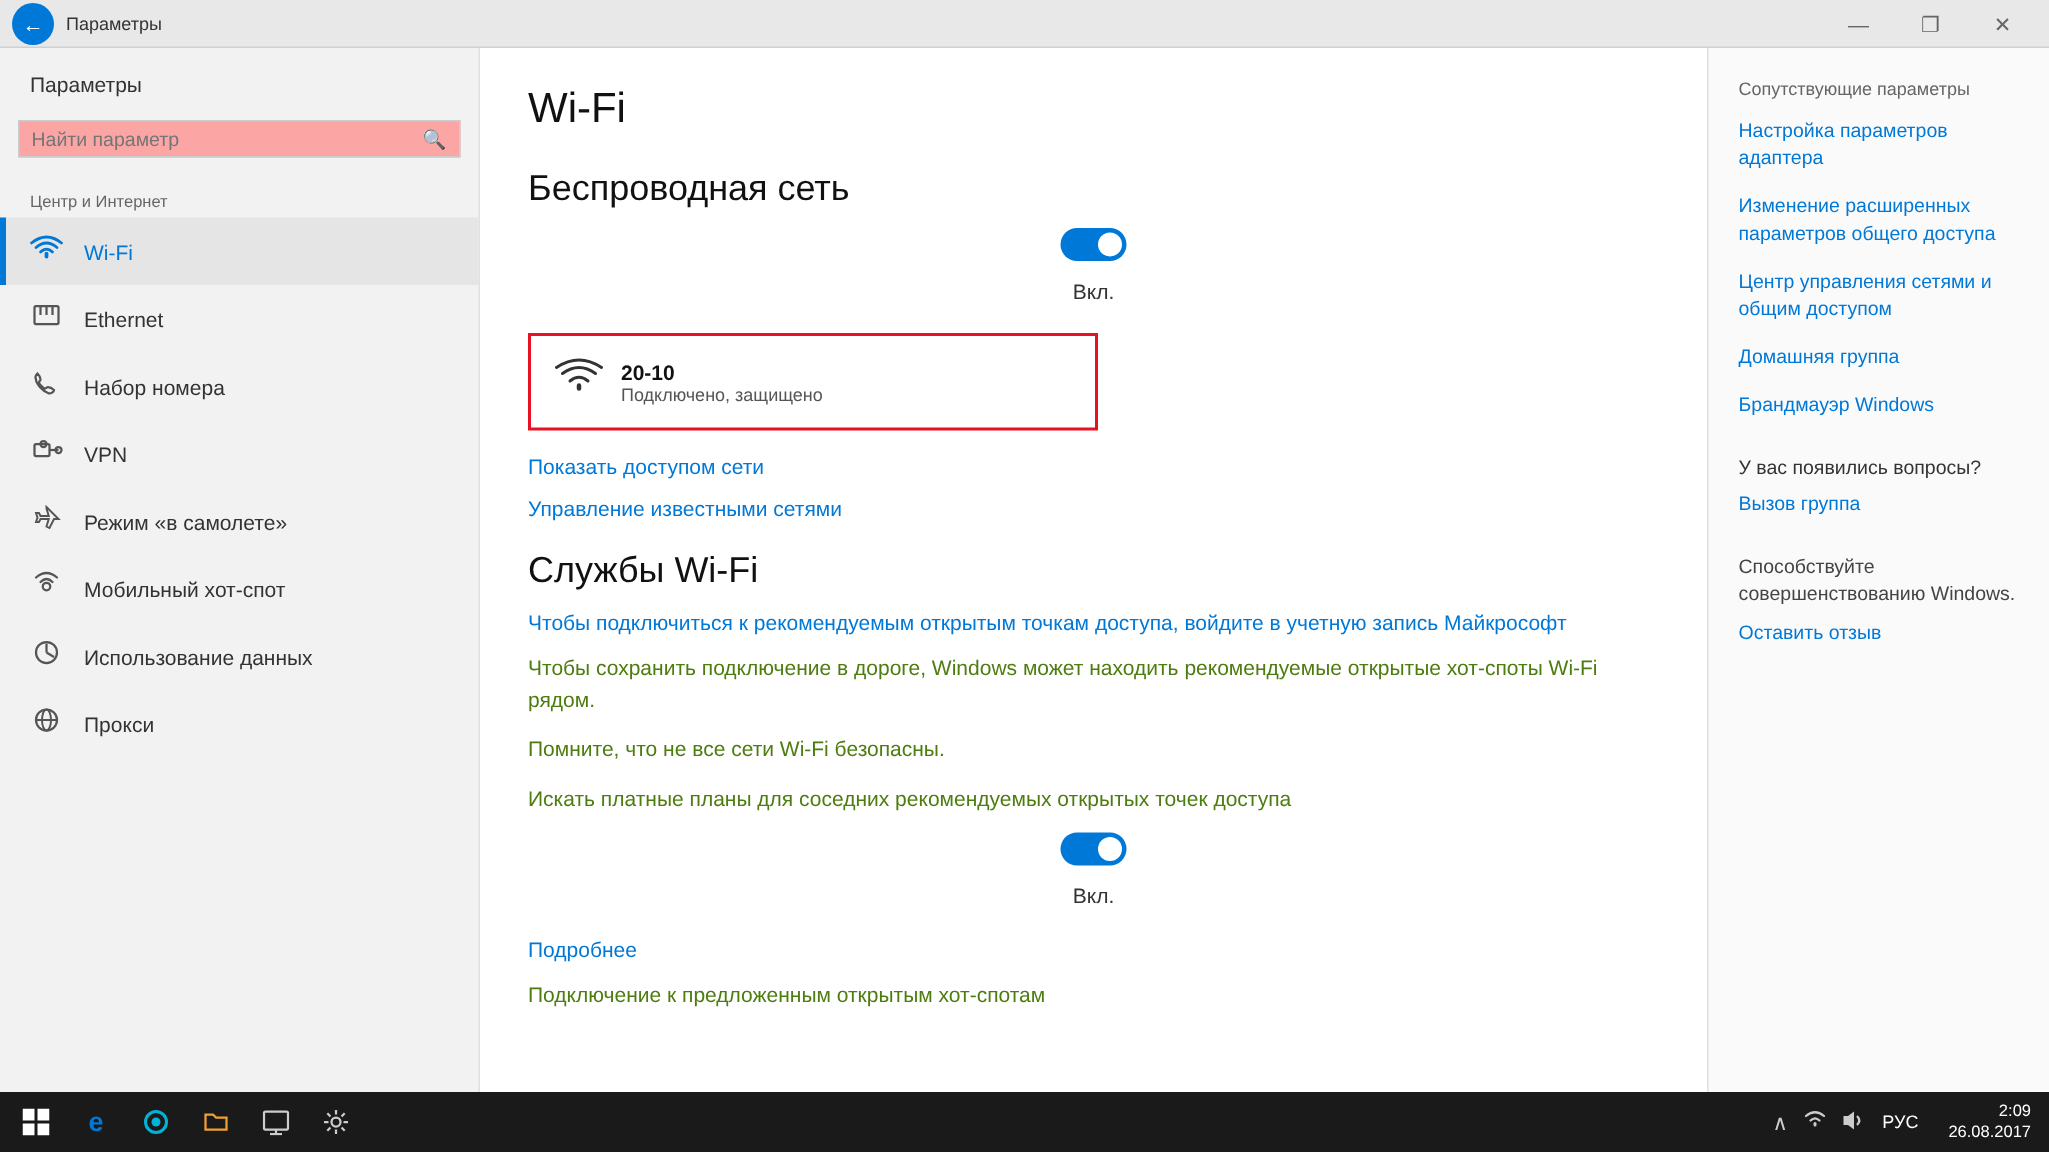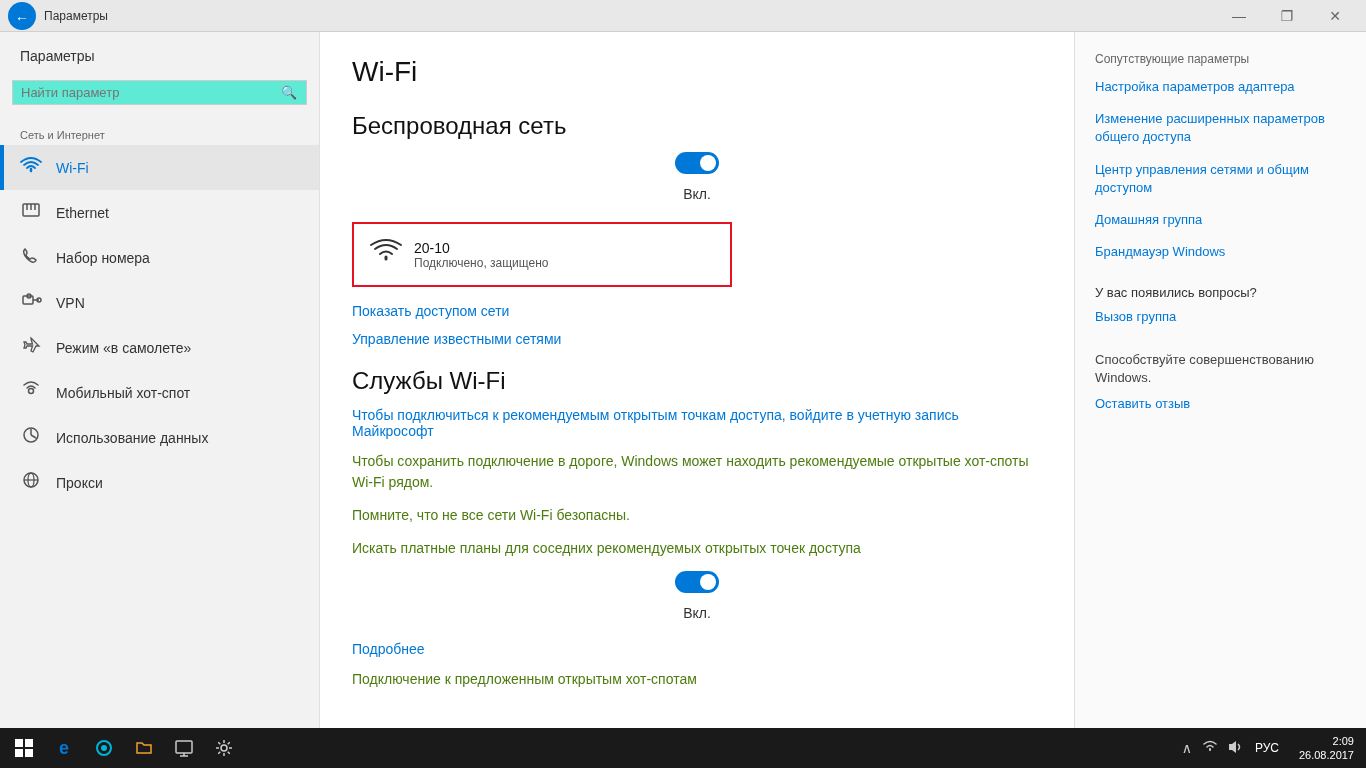--- a/index.html
+++ b/index.html
@@ -49,21 +49,21 @@
     .sidebar-header {
       padding: 16px 20px 8px 20px;
       font-size: 14px;
       color: #333;
       font-weight: 400;
     }
     .search-box {
       margin: 8px 12px 16px 12px;
       display: flex;
       align-items: center;
-      background: #5eead4;
+      background: #fca5a5;
       border: 1px solid #ccc;
       padding: 4px 8px;
     }
     .search-box input {
       border: none; outline: none; flex: 1; font-size: 13px; color: #333; background: transparent;
     }
     .search-box .search-icon { color: #666; font-size: 13px; }
 
     .sidebar-section-label {
       font-size: 11px;
@@ -149,21 +149,21 @@
       padding: 12px 16px;
       display: flex;
       align-items: center;
       gap: 12px;
       margin-bottom: 16px;
       max-width: 380px;
       cursor: pointer;
       background: white;
     }
     .network-icon { font-size: 28px; color: #333; }
-    .network-name { font-size: 14px; font-weight: 400; color: #111; }
+    .network-name { font-size: 14px; font-weight: 700; color: #111; }
     .network-status { font-size: 12px; color: #555; }
 
     .link-text {
       color: #0078d7;
       font-size: 14px;
       cursor: pointer;
       display: block;
       margin-bottom: 12px;
       text-decoration: none;
     }
@@ -173,21 +173,21 @@
     .body-text {
       font-size: 14px;
       color: #4d7c0f;
       line-height: 1.5;
       margin-bottom: 12px;
       max-width: 720px;
     }
 
     
     .right-panel {
-      width: 292px;
+      width: 228px;
       background: #fafafa;
       padding: 20px 20px;
       flex-shrink: 0;
       border-left: 1px solid #e0e0e0;
       overflow-y: auto;
     }
     .right-panel-title {
       font-size: 12px;
       color: #666;
       margin-bottom: 12px;
@@ -268,21 +268,21 @@
 <div class="main-area">
 
   <div class="sidebar">
     <div class="sidebar-header">
       <span>Параметры</span>
     </div>
     <div class="search-box">
       <input type="text" placeholder="Найти параметр" style="">
       <span class="search-icon">🔍</span>
     </div>
-    <div class="sidebar-section-label">Сеть и Интернет</div>
+    <div class="sidebar-section-label">Центр и Интернет</div>
 
 
     <div class="nav-item active">
       <span class="nav-icon">
         <svg width="22" height="20" viewBox="0 0 22 20">
             <path d="M11 16 Q11 14 11 14" stroke="#0078d7" stroke-width="2.5" stroke-linecap="round" fill="none"></path>
             <path d="M7 13 Q11 9 15 13" stroke="#0078d7" stroke-width="1.8" fill="none" stroke-linecap="round"></path>
             <path d="M4 10 Q11 4 18 10" stroke="#0078d7" stroke-width="1.8" fill="none" stroke-linecap="round"></path>
             <path d="M1 7 Q11 -1 21 7" stroke="#0078d7" stroke-width="1.8" fill="none" stroke-linecap="round"></path>
           </svg>

